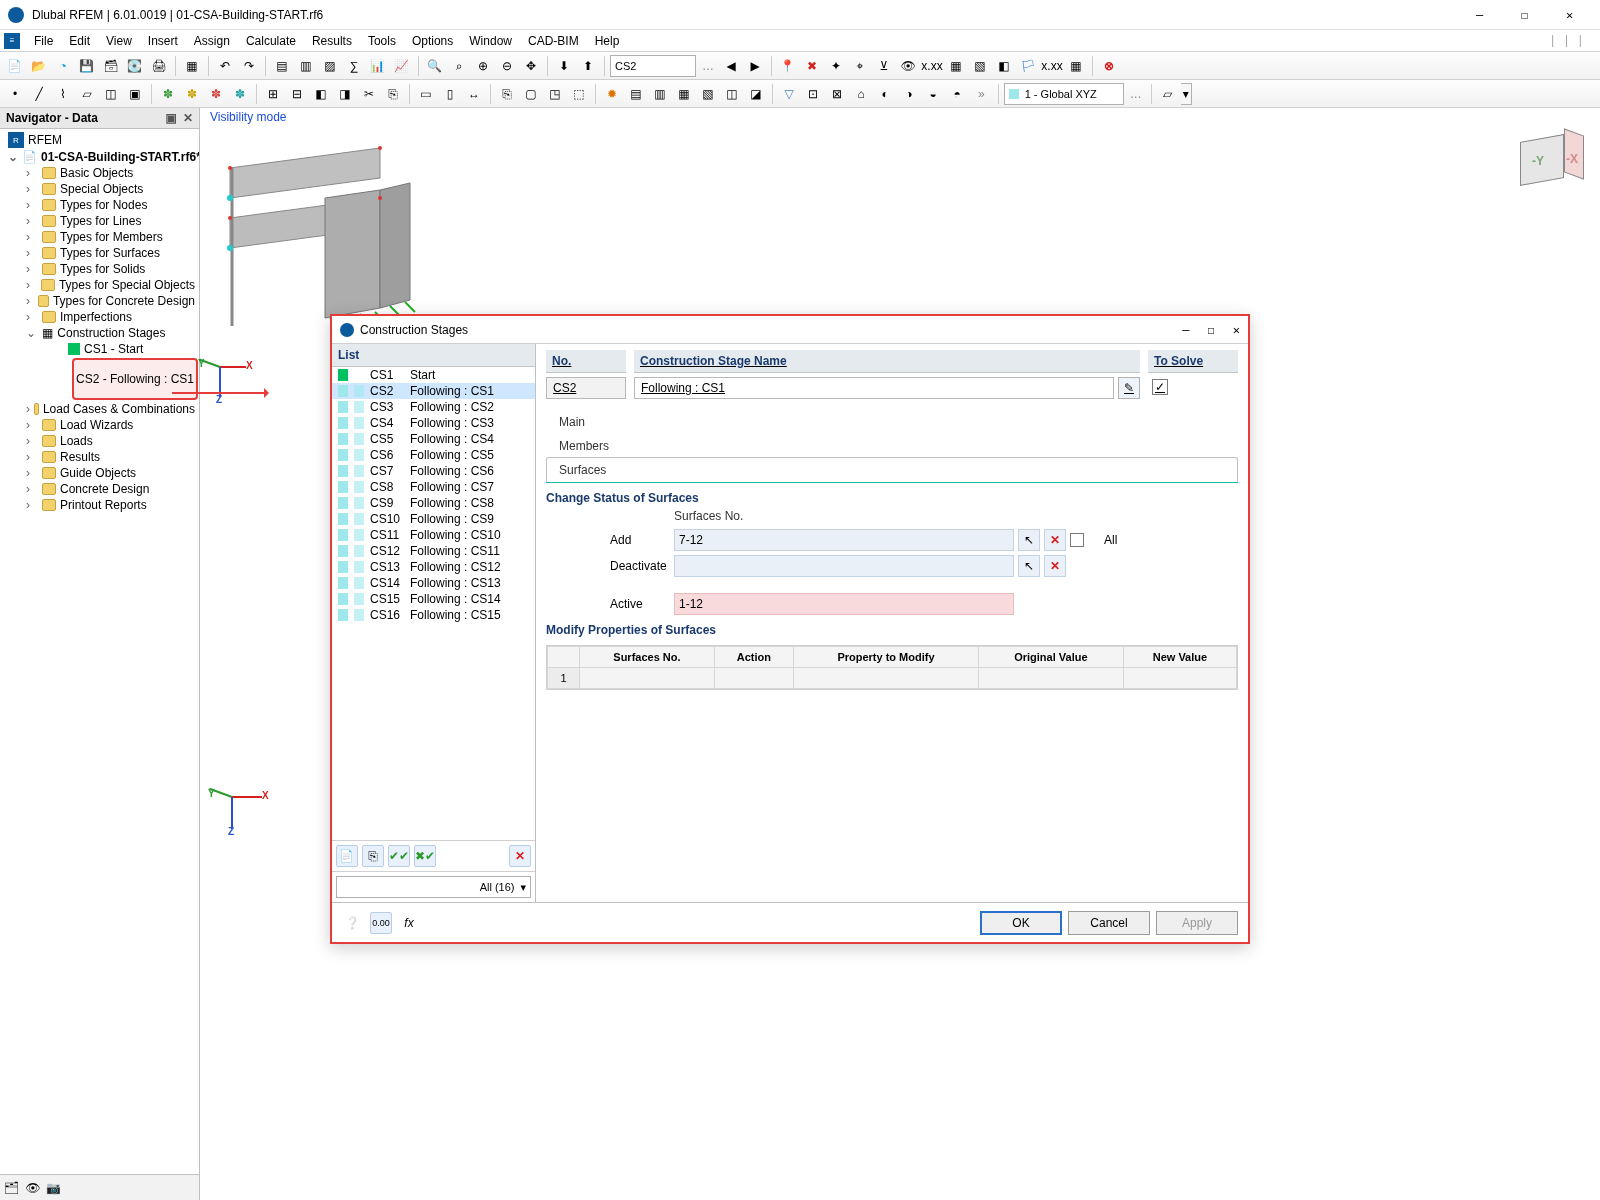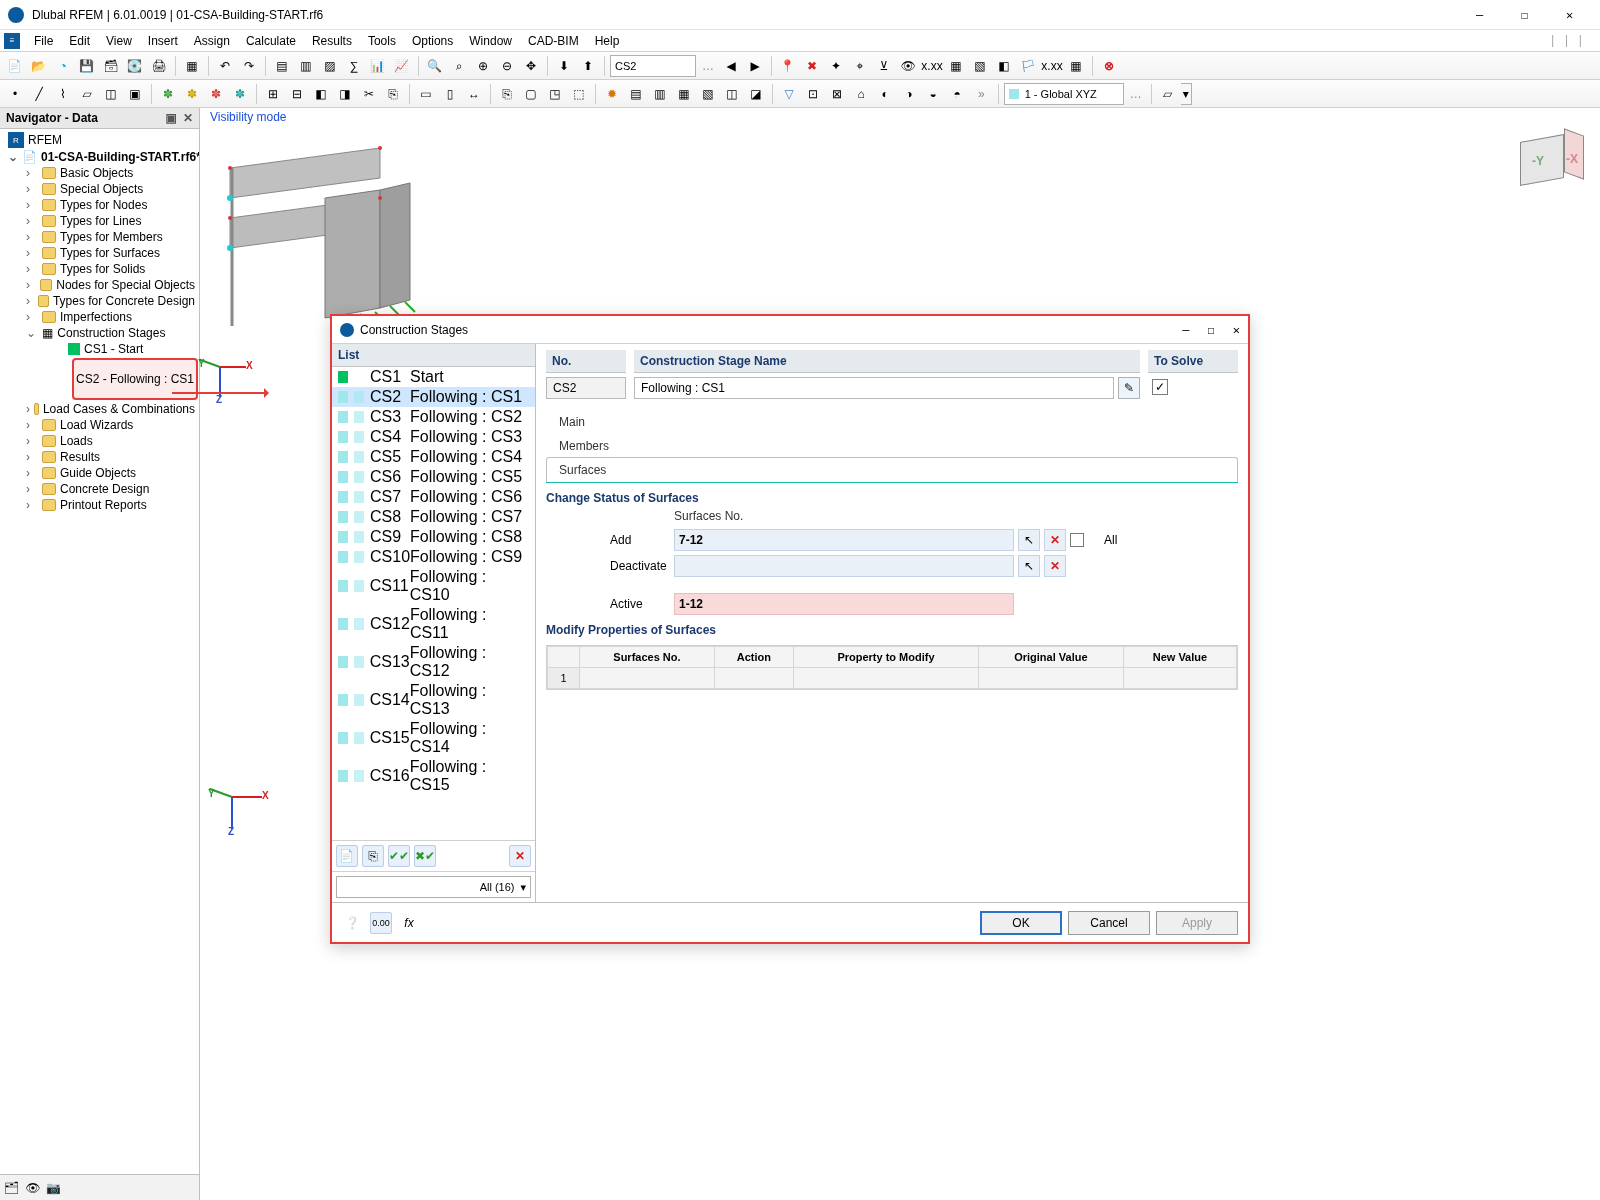--- a/index.html
+++ b/index.html
@@ -76,48 +76,48 @@
     display:flex; flex-direction:column;
   }
   .dlg-title { height:28px; display:flex; align-items:center; padding:0 8px;
     background:#fff; border-bottom:1px solid #d0d0d0;}
   .dlg-title .app-icon { width:14px;height:14px;background:#0a5a9c;border-radius:50%;margin-right:6px;}
   .dlg-title .winbtns { margin-left:auto; display:flex; gap:18px; font-family:monospace;}
   .dlg-body { flex:1; display:flex; }
   .dlg-list { width:204px; border-right:1px solid #c0c0c0; display:flex; flex-direction:column;}
   .dlg-list .hdr { background:#e5eaef; padding:4px 6px; font-weight:bold; color:#1a3a6e; border-bottom:1px solid #c4c4c4;}
   .cs-list { flex:1; overflow:auto;}
-  .cs-row { display:flex; align-items:center; gap:6px; padding:1px 6px; font-size:16px;}
+  .cs-row { display:flex; align-items:center; gap:6px; padding:1px 6px; font-size:12px;}
   .cs-row .sw1 { width:10px;height:12px;background:#00c060;}
   .cs-row .sw2 { width:10px;height:12px;background:#9ee8ec;}
   .cs-row.selected { background:#cfe6ff;}
   .cs-row .csid { width:34px; }
   .list-toolbar { display:flex; gap:4px; padding:4px; border-top:1px solid #d0d0d0;}
   .list-toolbar .tb { border:1px solid #b9cee6; background:#e8f1fb;}
   .list-filter { padding:4px; border-top:1px solid #d0d0d0;}
   .list-filter .combo { width:100%; justify-content:flex-end;}
 
   .dlg-right { flex:1; display:flex; flex-direction:column;}
-  .field-row { display:flex; gap:8px; padding:6px 10px 0 10px;}
+  .field-row { display:flex; gap:8px; padding:6px 10px 0 10px;text-decoration:underline;}
   .field-block { display:flex; flex-direction:column; gap:4px;}
   .field-block .lbl { background:#e5eaef; padding:4px 6px; font-weight:bold; color:#1a3a6e; border-bottom:1px solid #c4c4c4;}
   .field-block .val { display:flex; align-items:center; gap:4px;}
   .txtbox { height:22px; border:1px solid #b8b8b8; background:#f2f2f2; padding:0 6px; display:flex;align-items:center;}
   .txtbox.editable { background:#fff;}
   .editicon { width:22px;height:22px;border:1px solid #b0b0b0;background:#eef4fb;display:flex;align-items:center;justify-content:center;}
   .chk { width:16px;height:16px;border:1px solid #7a7a7a;background:#fff;display:inline-flex;align-items:center;justify-content:center;}
 
   .tabs { display:flex; border-bottom:2px solid #14b8a6; margin:10px 10px 0 10px;flex-direction:column;}
   .tab { padding:5px 12px; border:1px solid transparent; border-bottom:none; margin-bottom:-1px; color:#333;}
   .tab.active { border-color:#c0c0c0; background:#fff; border-radius:3px 3px 0 0;}
 
   .section-title { color:#1a3a6e; font-weight:bold; padding:8px 10px 4px;}
   .grid { display:grid; grid-template-columns: 60px 60px 340px 22px 22px 30px 40px; gap:4px 4px; align-items:center; padding:0 10px;}
   .grid .head { color:#333; padding-bottom:2px;}
-  .grid .input { height:22px; border:1px solid #c4d2e6; background:#eaf0f8; padding:0 4px; display:flex;align-items:center;font-weight:bold;}
+  .grid .input { height:22px; border:1px solid #c4d2e6; background:#eaf0f8; padding:0 4px; display:flex;align-items:center;}
   .grid .input.active { background:#f8dada; border-color:#eabcbc;}
   .iconbtn { width:22px;height:22px;border:1px solid #c4d2e6;background:#eaf0f8;display:flex;align-items:center;justify-content:center;}
   .iconbtn.red { color:#d62020; font-weight:bold;}
 
   .modtable { margin:4px 10px; border:1px solid #cfcfcf;}
   .modtable table { width:100%; border-collapse:collapse; font-size:11px;}
   .modtable th, .modtable td { border:1px solid #d6d6d6; padding:4px 6px; text-align:center; background:#f4f4f4;}
   .modtable td.rownum { background:#ececec;}
 
   .dlg-footer { height:40px; border-top:1px solid #c0c0c0; display:flex; align-items:center; padding:0 10px; gap:6px;}
@@ -311,21 +311,21 @@
             <span>Types for Surfaces</span>
           </div>
           <div class="tree-row lvl2">
             <span class="arrow">›</span>
             <span class="folder"></span>
             <span>Types for Solids</span>
           </div>
           <div class="tree-row lvl2">
             <span class="arrow">›</span>
             <span class="folder"></span>
-            <span>Nodes for Special Objects</span>
+            <span>Types for Special Objects</span>
           </div>
           <div class="tree-row lvl2">
             <span class="arrow">›</span>
             <span class="folder"></span>
             <span>Types for Concrete Design</span>
           </div>
           <div class="tree-row lvl2">
             <span class="arrow">›</span>
             <span class="folder"></span>
             <span>Imperfections</span>

